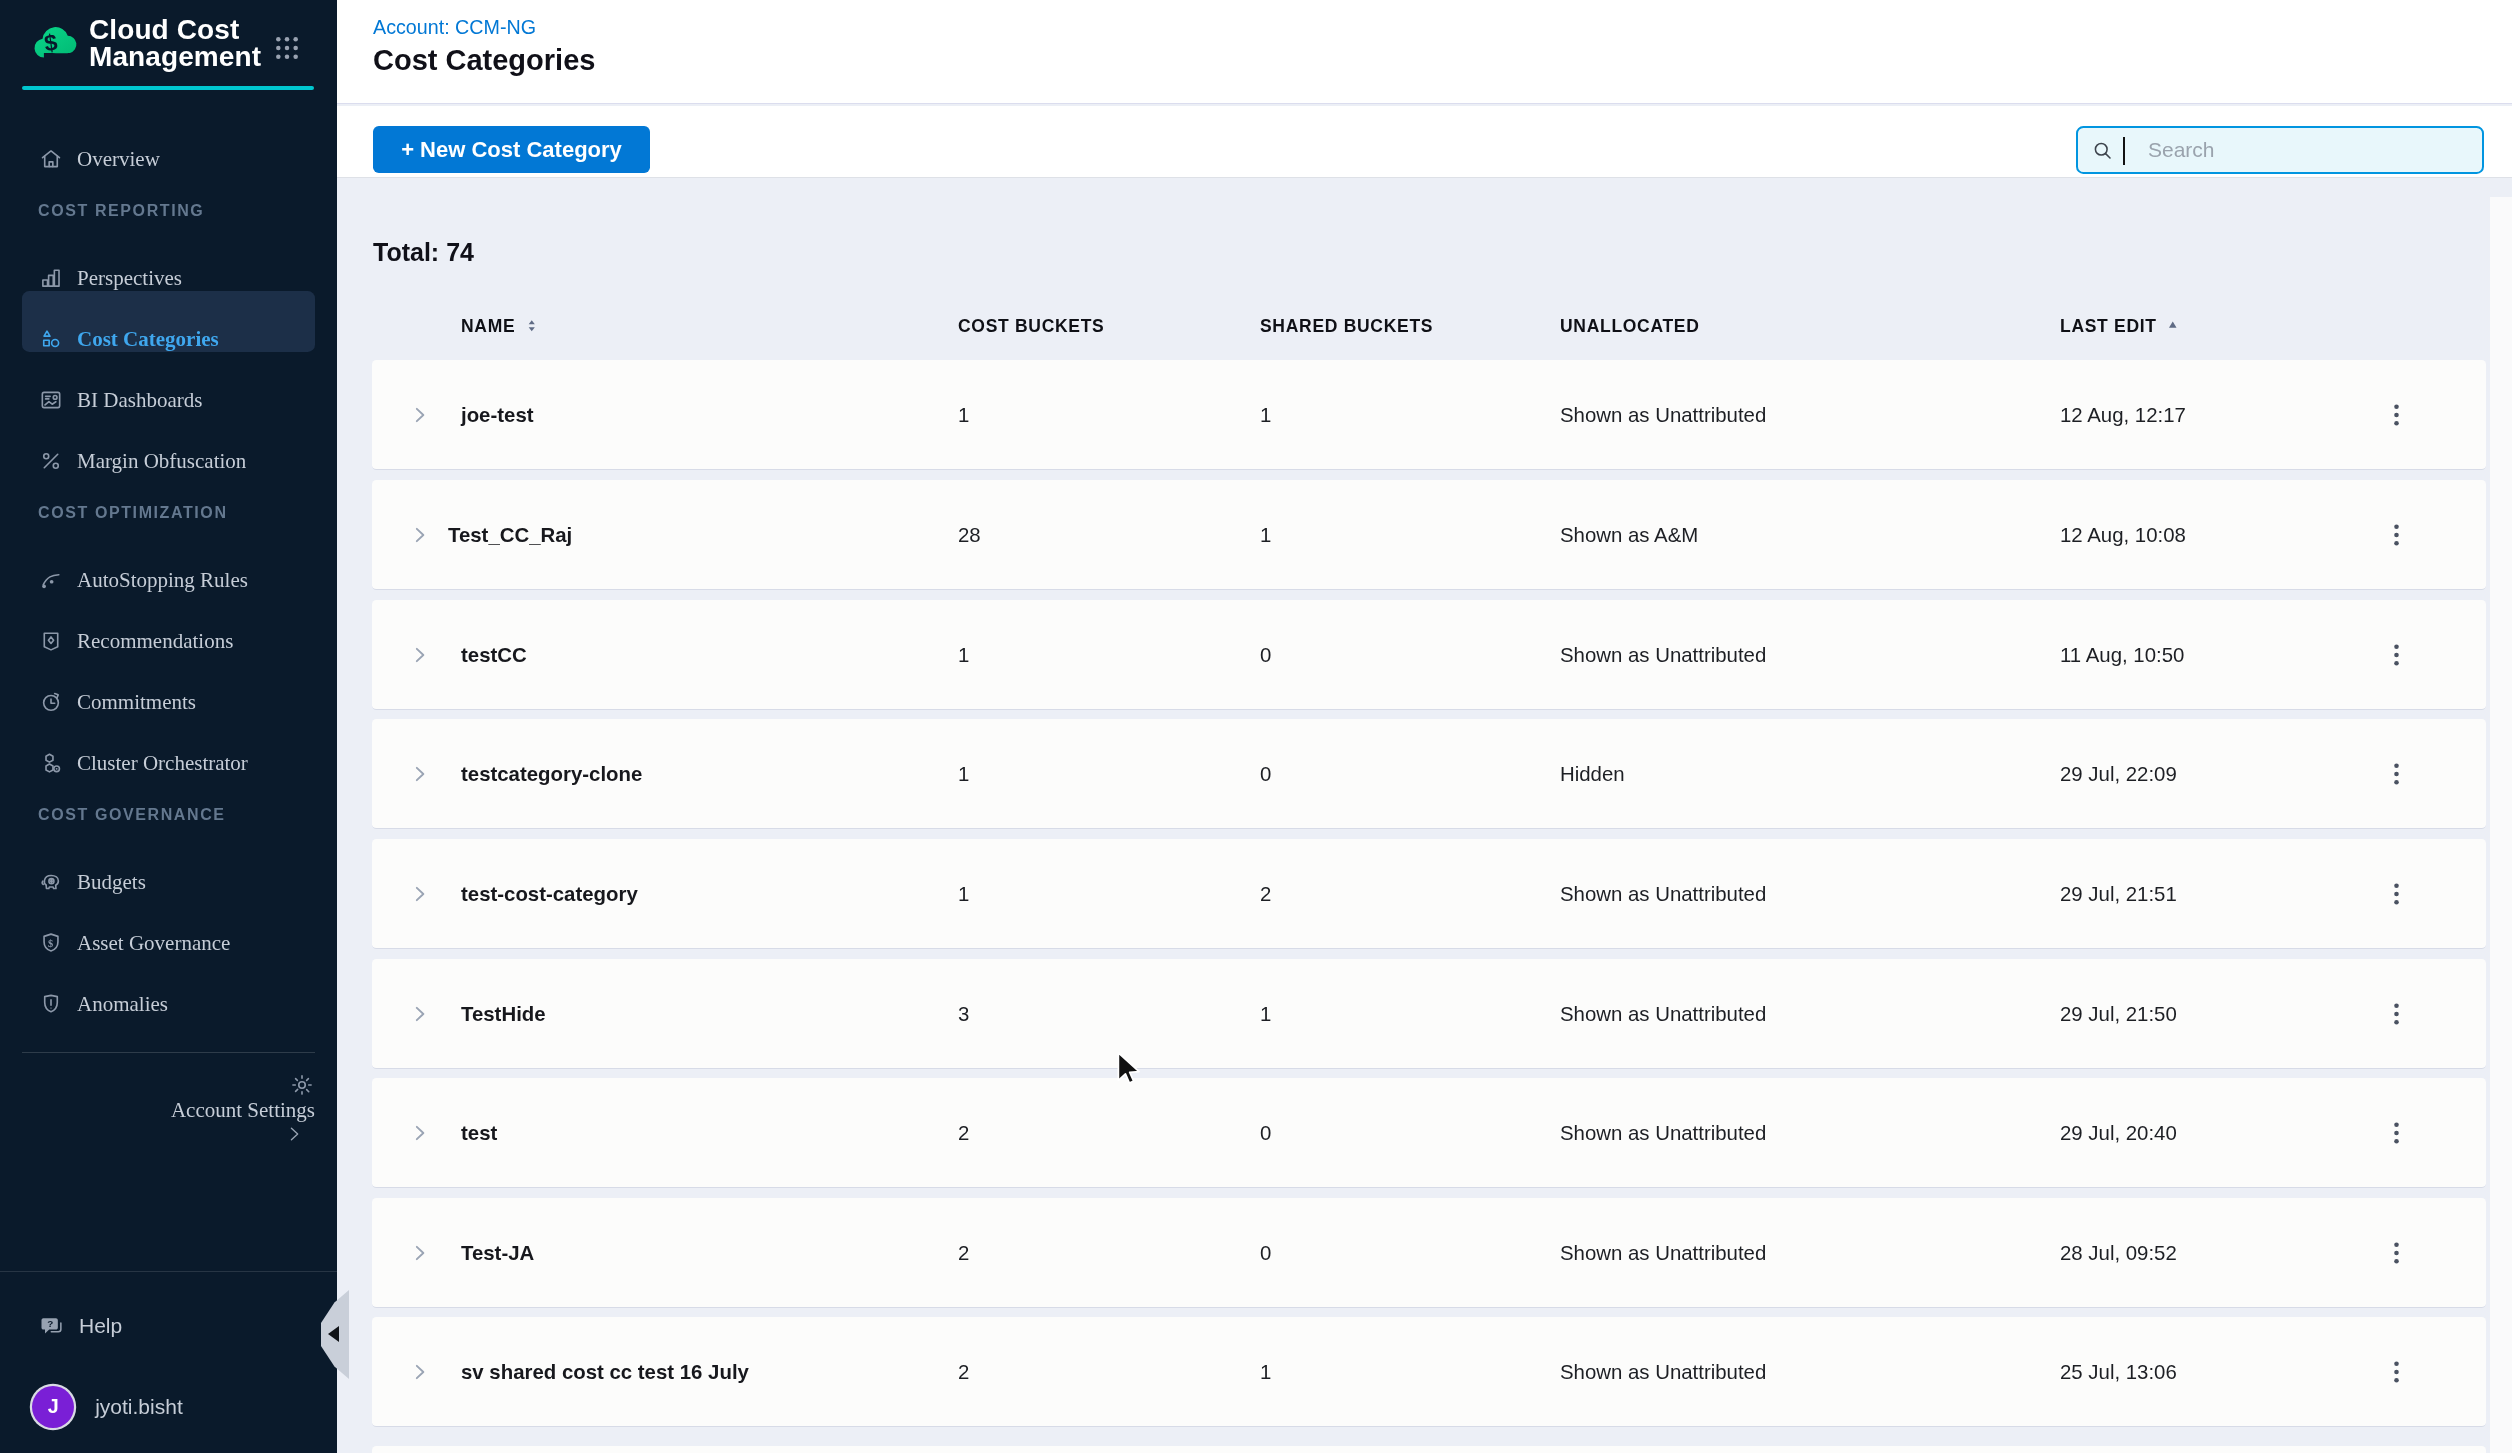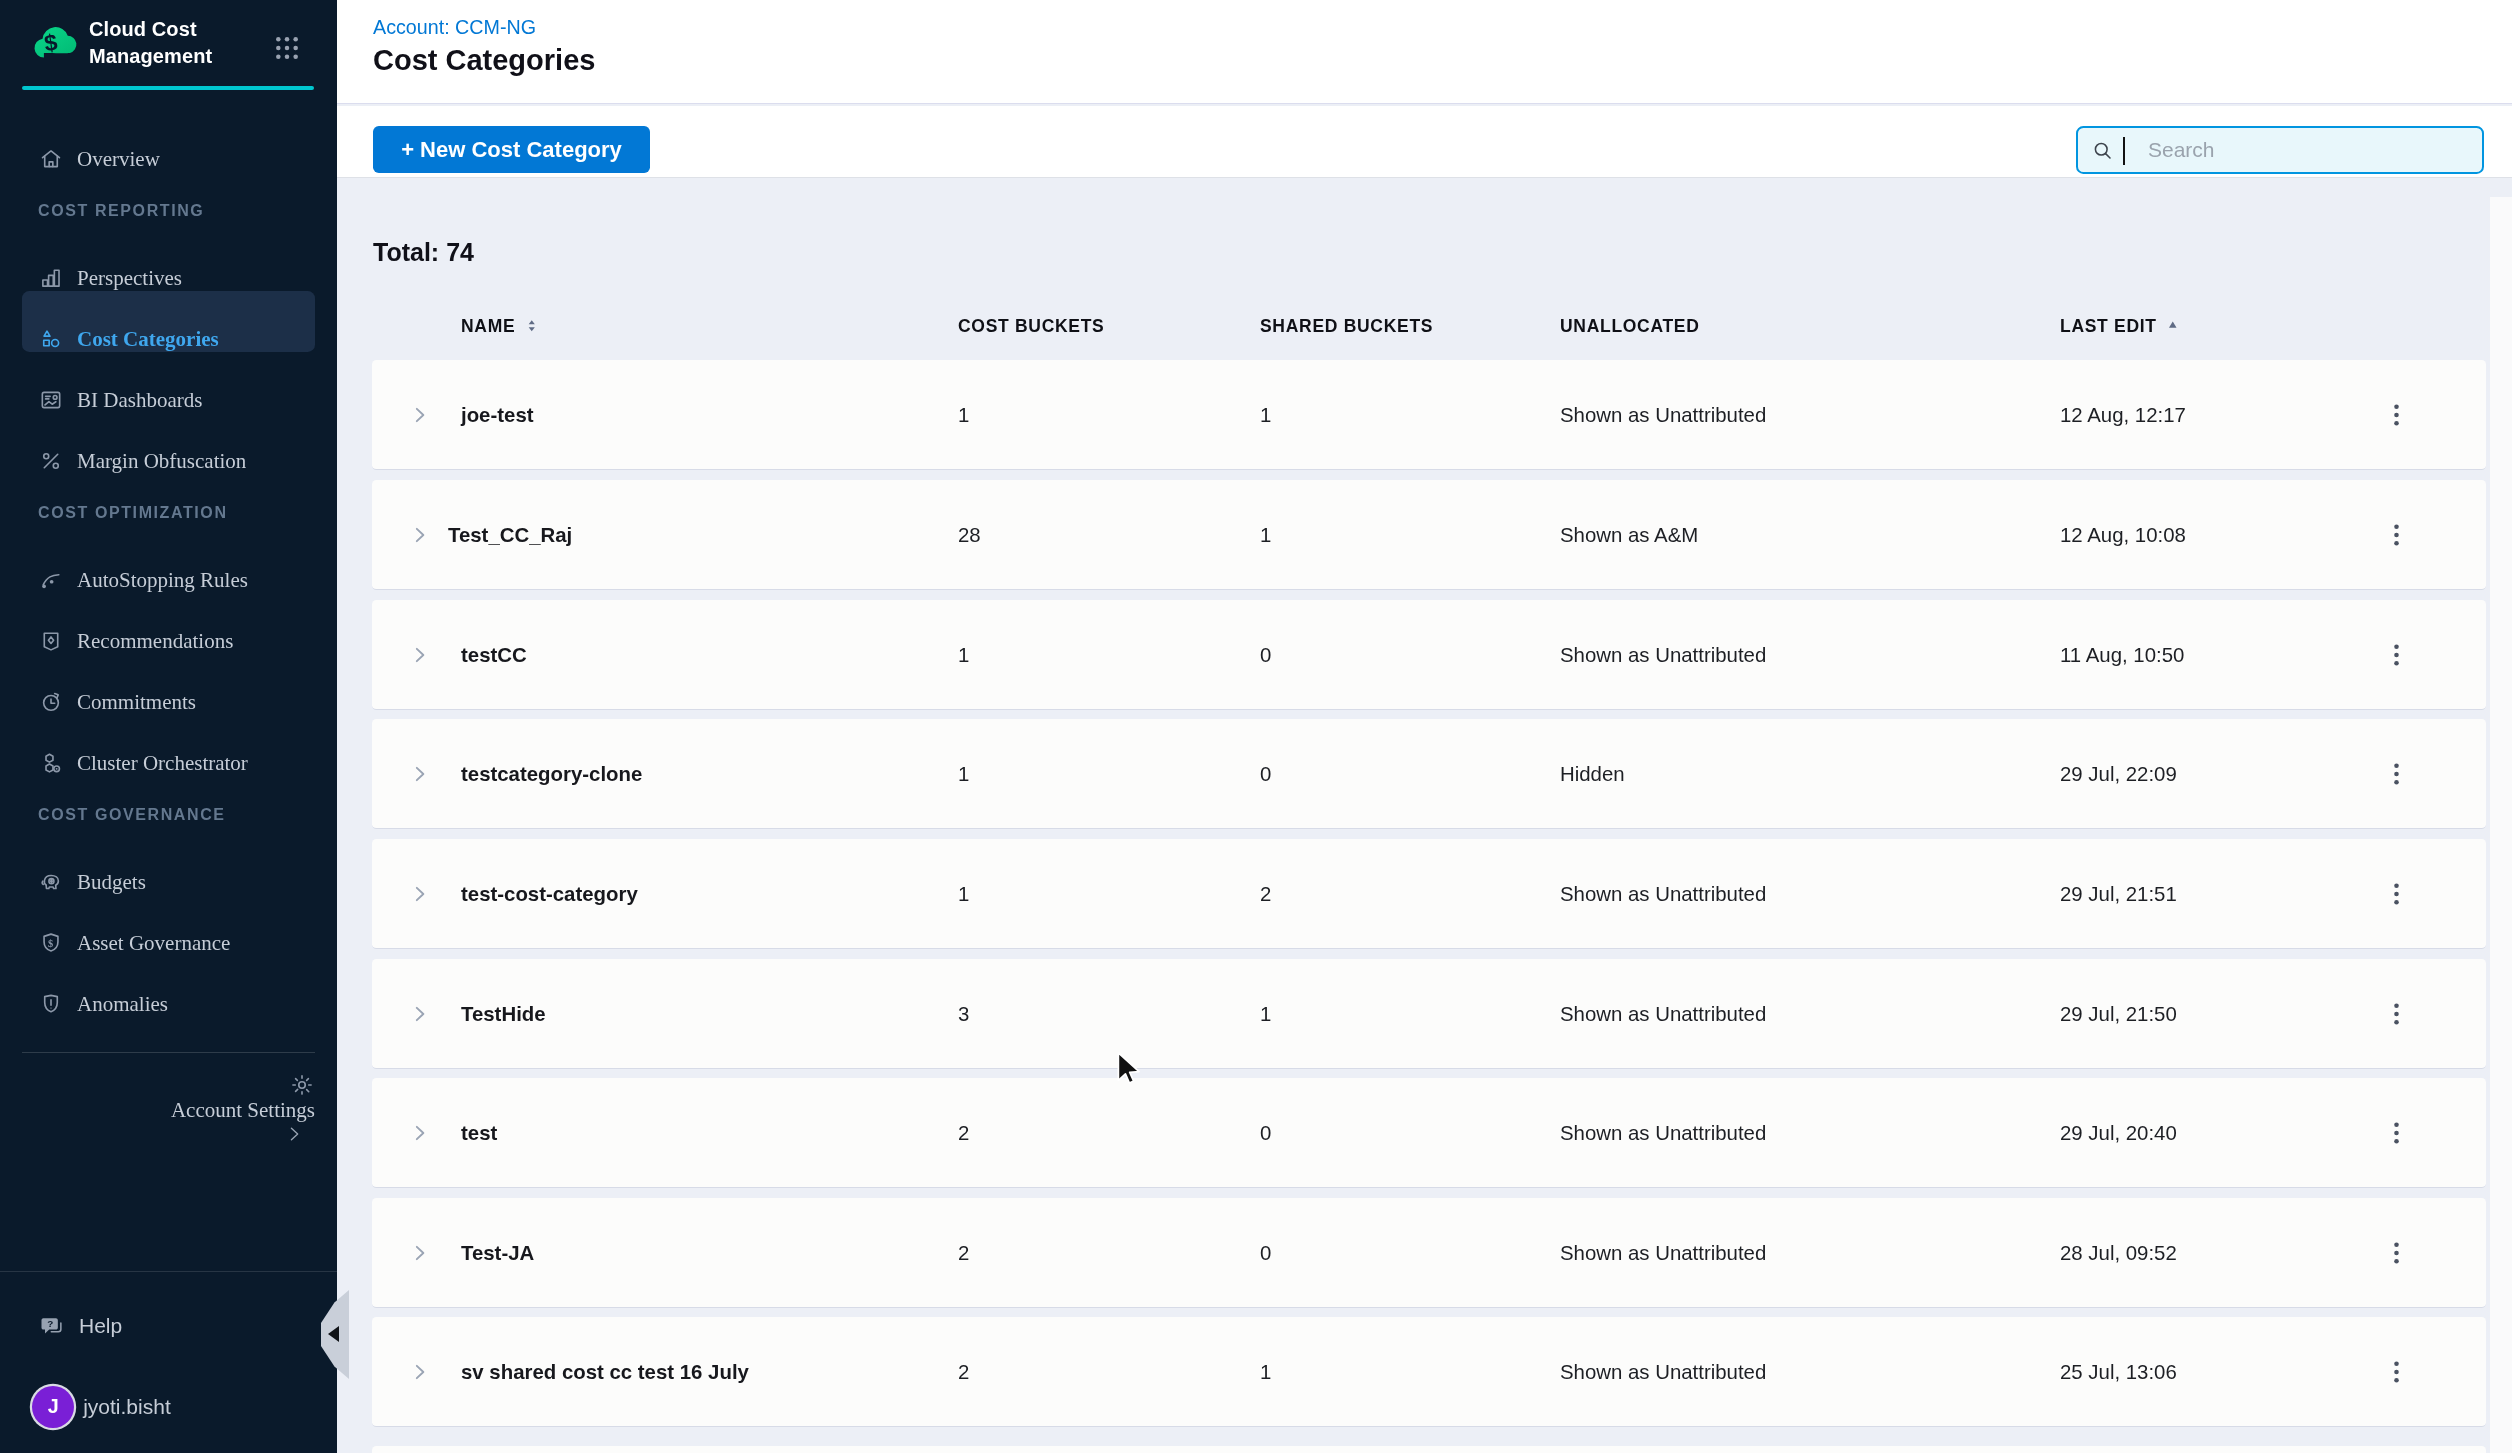--- a/index.html
+++ b/index.html
@@ -10,21 +10,21 @@
   *{box-sizing:border-box; margin:0; padding:0;}
   html,body{width:2512px; height:1453px; overflow:hidden;}
   body{font-family:"Liberation Sans","DejaVu Sans",sans-serif; color:#1D1F24;}
   #app{position:relative; width:2512px; height:1453px; background:var(--c-content_bg);}
 
   
   #sidebar{position:absolute; left:0; top:0; width:337px; height:1453px;
     background:var(--c-sidebar_bg); z-index:5;}
   .brand{position:absolute; left:0; top:0; width:337px; height:90px;}
   .brand-logo{position:absolute; left:28px; top:16px; width:53px; height:53px;}
-  .brand-title{position:absolute; left:89px; top:16px; font-size:20px; font-weight:700;
+  .brand-title{position:absolute; left:89px; top:16px; font-size:28px; font-weight:700;
     color:#FFFFFF; line-height:27px; letter-spacing:0.1px;}
   .grid-icon{position:absolute; left:271px; top:32px; width:32px; height:32px; color:#99A2B1; cursor:pointer;}
   .teal-rule{position:absolute; left:22px; top:86px; width:292px; height:3.6px;
     background:var(--c-teal_rule); border-radius:2.2px;}
 
   #nav{position:absolute; left:0; top:90px; width:337px; padding-top:21px;}
   .nav-item{height:61px; margin:0 22px; padding-left:16px; display:flex; align-items:flex-end;
     border-radius:7.3px; cursor:pointer; color:#C6CDD7;font-family:Liberation Serif, serif;}
   .nav-item .nav-icon{width:26px; height:26px; color:#8C98A9; flex:0 0 26px;}
   .nav-icon svg, .grid-icon svg, .i svg{width:100%; height:100%; display:block;
@@ -43,21 +43,21 @@
   .bottom-divider{position:absolute; left:0; top:1271px; width:337px;
     border-top:1.5px solid rgba(255,255,255,.12);}
   #help-item{position:absolute; left:0; top:1295px; width:293px; margin:0 22px; padding-left:16px;
     height:61px; display:flex; align-items:center; border-radius:7.3px; cursor:pointer; color:#C6CDD7;}
   #help-item .nav-icon{width:28px; height:28px; color:#97A2B1;}
   #user-item{position:absolute; left:0; top:1376px; width:293px; margin:0 22px; padding-left:10.2px;
     height:61px; display:flex; align-items:center; cursor:pointer;}
   .avatar{width:42px; height:42px; border-radius:50%; background:var(--c-avatar_purple);
     box-shadow:0 0 0 2.2px rgba(240,240,248,.9); display:flex; align-items:center; justify-content:center;
     color:#fff; font-size:19.7px; font-weight:700;}
-  .user-name{margin-left:9px; font-size:21px; color:#C6CDD7;}
+  .user-name{margin-left:21px; font-size:21px; color:#C6CDD7;}
 
   #collapse-handle{position:absolute; left:321px; top:1290px; width:28px; height:89px; z-index:6;
     background:#C9CFD9; clip-path:polygon(100% 0%,100% 100%,48% 86%,0% 63%,0% 37%,48% 14%); cursor:pointer;}
   #collapse-handle::after{content:""; position:absolute; left:6.6px; top:36px;
     border-top:8.8px solid transparent; border-bottom:8.8px solid transparent; border-right:11px solid #101317;}
 
   
   #main{position:absolute; left:337px; top:0; width:2175px; height:1453px;}
   #page-header{position:absolute; left:0; top:0; width:100%; height:104px; background:#fff;
     border-bottom:1.5px solid #DBDDEE;}

